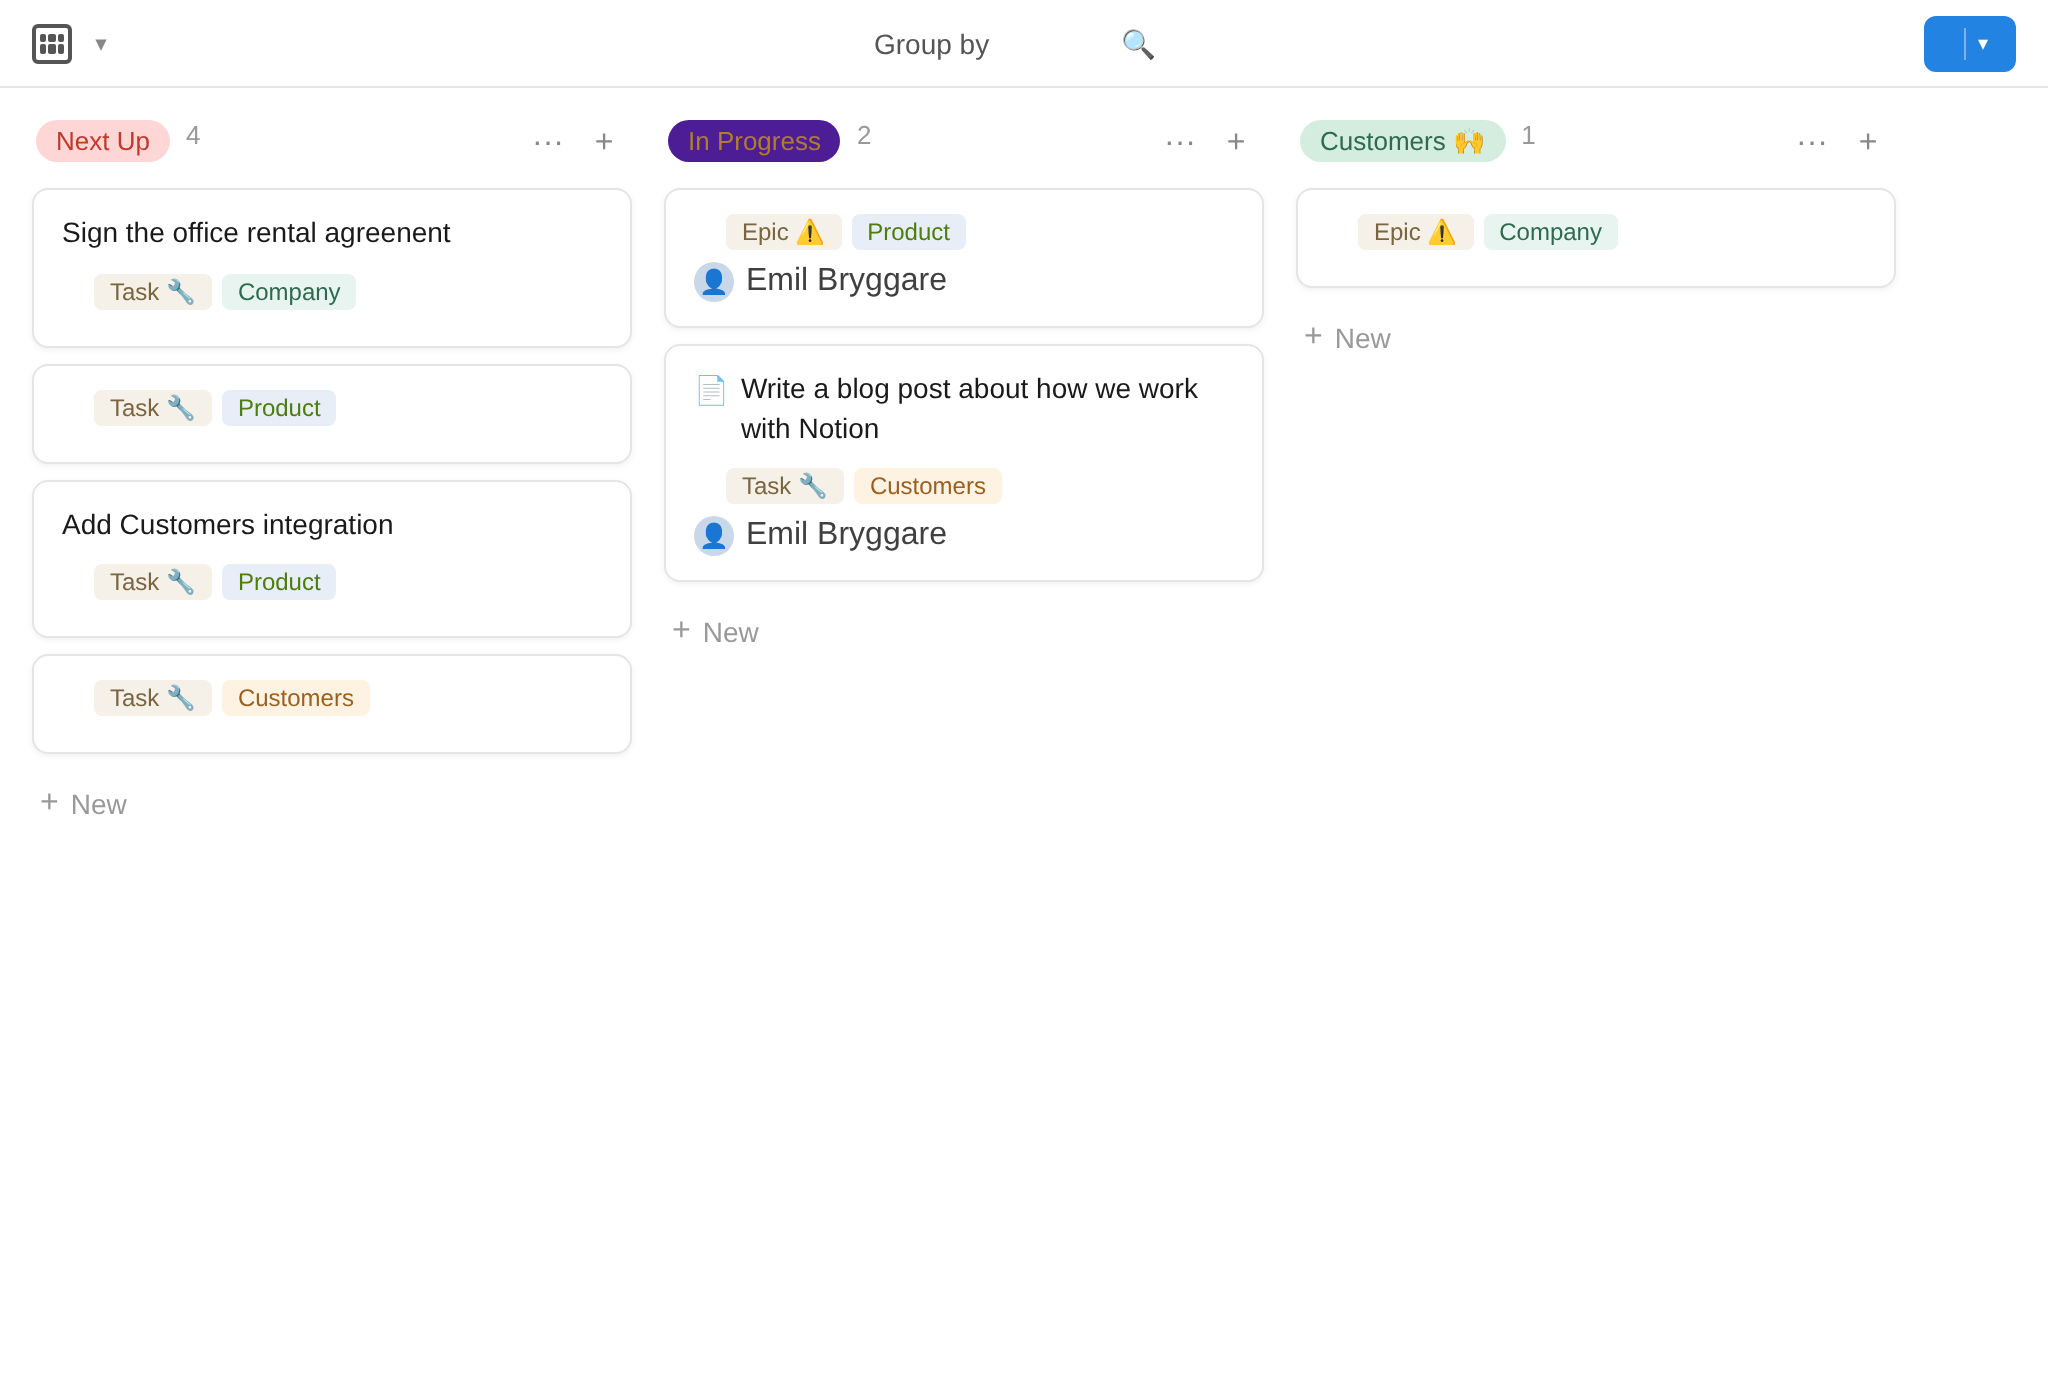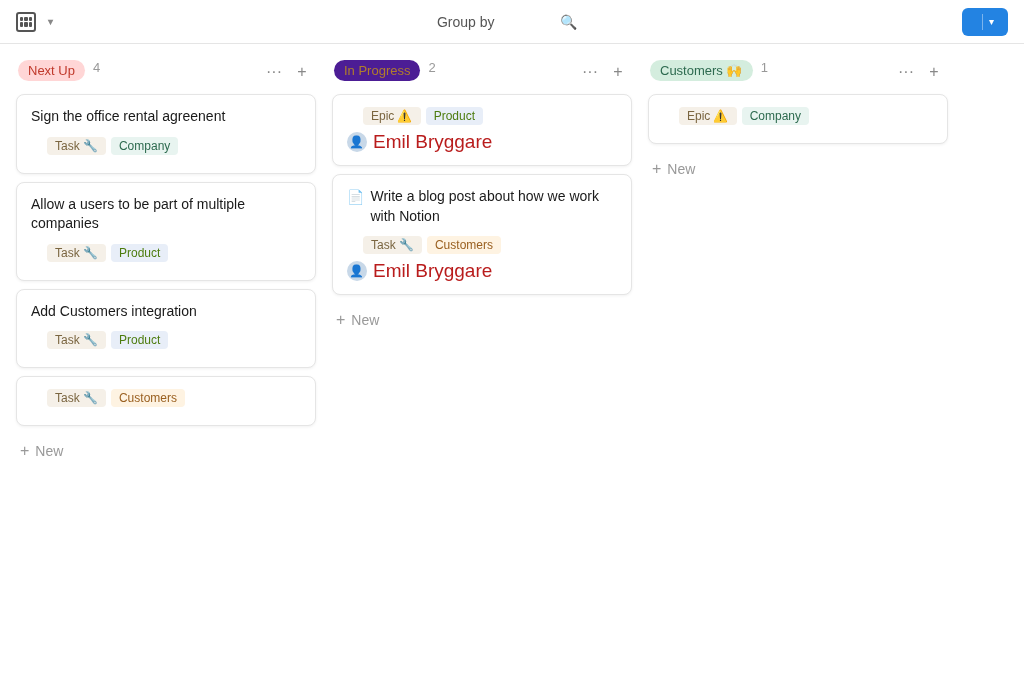--- a/index.html
+++ b/index.html
@@ -242,22 +242,22 @@
       height: 20px;
       border-radius: 50%;
       background: #c8d8e8;
       display: flex;
       align-items: center;
       justify-content: center;
       font-size: 12px;
       color: #4a6a8a;
     }
     .assignee-name {
-      font-size: 19px;
-      color: #b91c1c;
+      font-size: 16px;
+      color: #404040;
     }
 
     
     .add-new {
       display: flex;
       align-items: center;
       gap: 6px;
       padding: 6px 4px;
       color: #999;
       cursor: pointer;
@@ -323,23 +323,20 @@
       <div class="card">
         <div class="card-title">
           <span>Sign the office rental agreenent</span>
         </div>
         <div class="card-tags">
           <span class="tag tag-task">Task 🔧</span>
           <span class="tag tag-company">Company</span>
         </div>
       </div>
       <div class="card">
-        <div class="card-title">
-          <span>Allow a users to be part of multiple companies</span>
-        </div>
         <div class="card-tags">
           <span class="tag tag-task">Task 🔧</span>
           <span class="tag tag-product">Product</span>
         </div>
       </div>
       <div class="card">
         <div class="card-title">
           <span>Add Customers integration</span>
         </div>
         <div class="card-tags">

